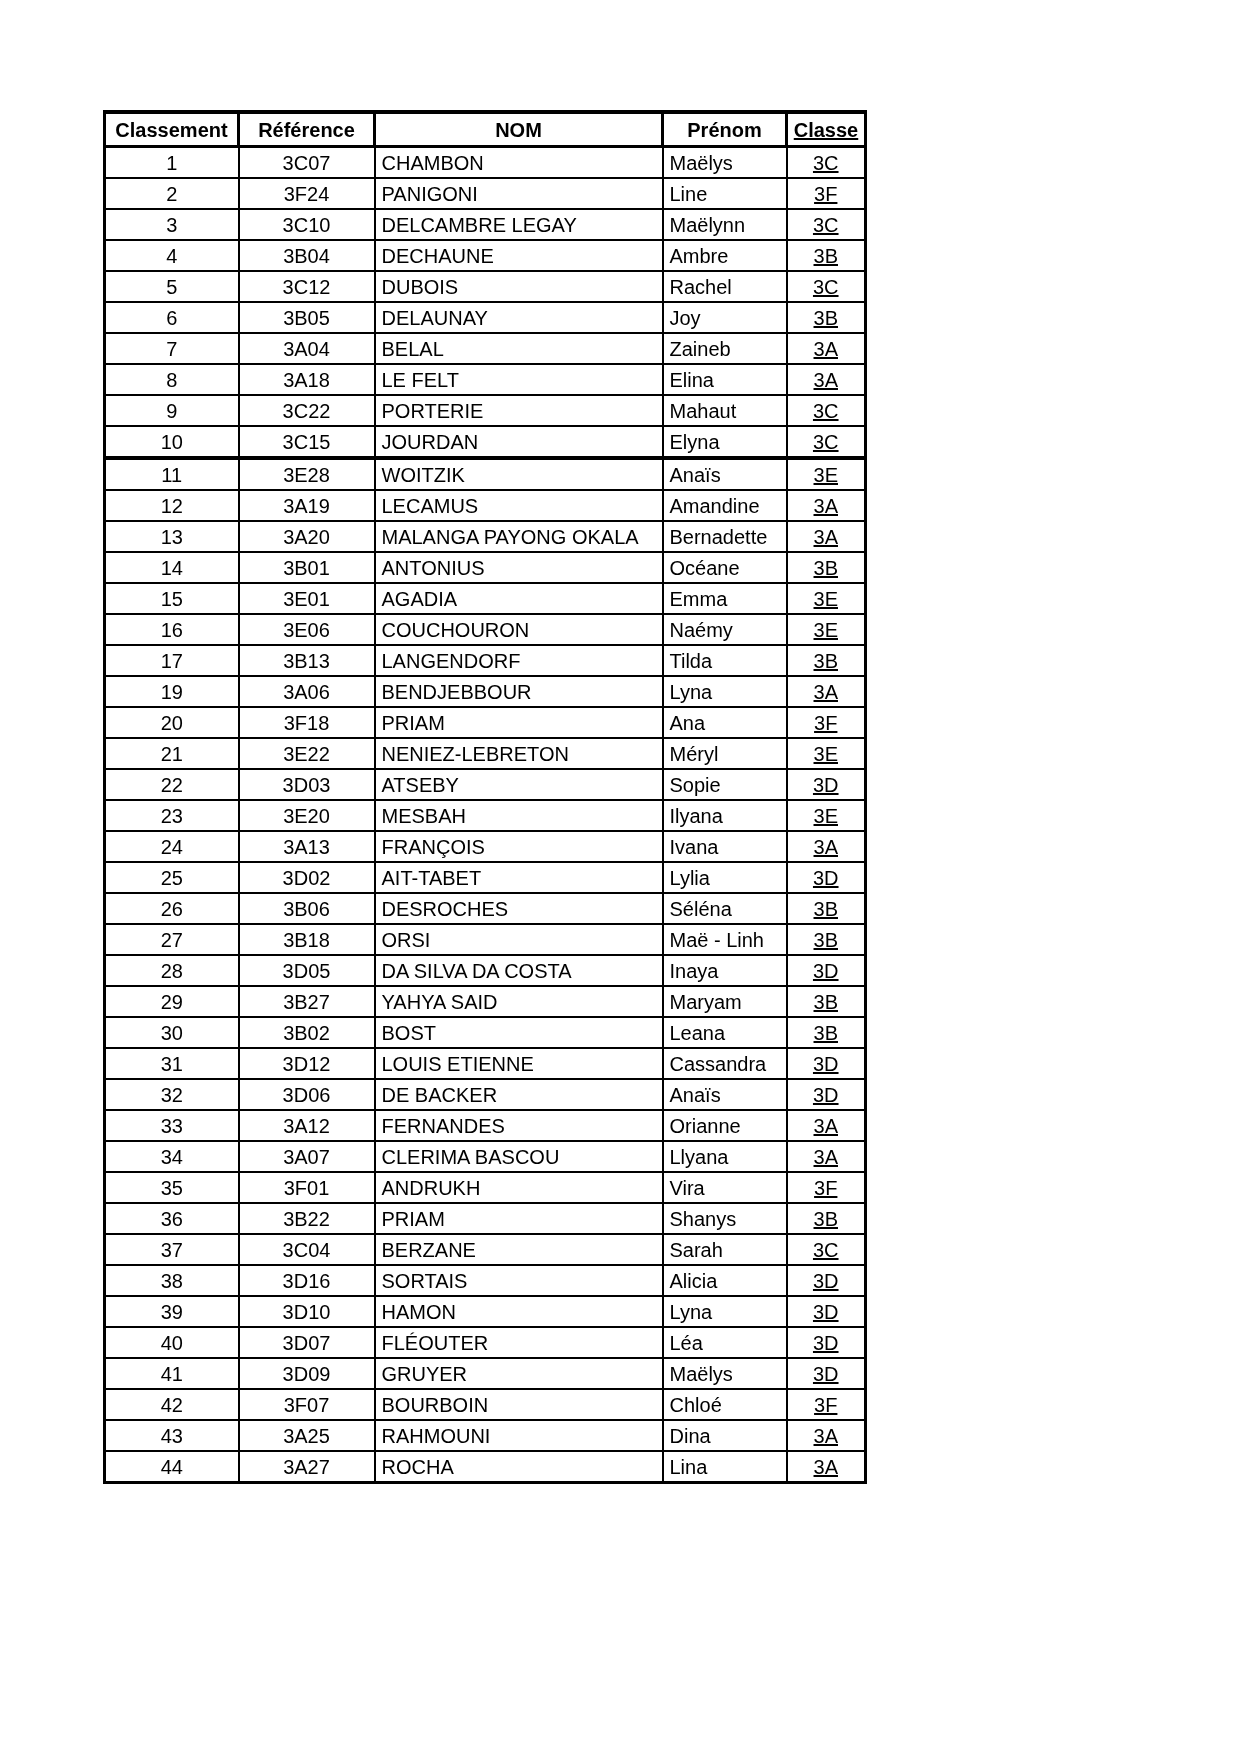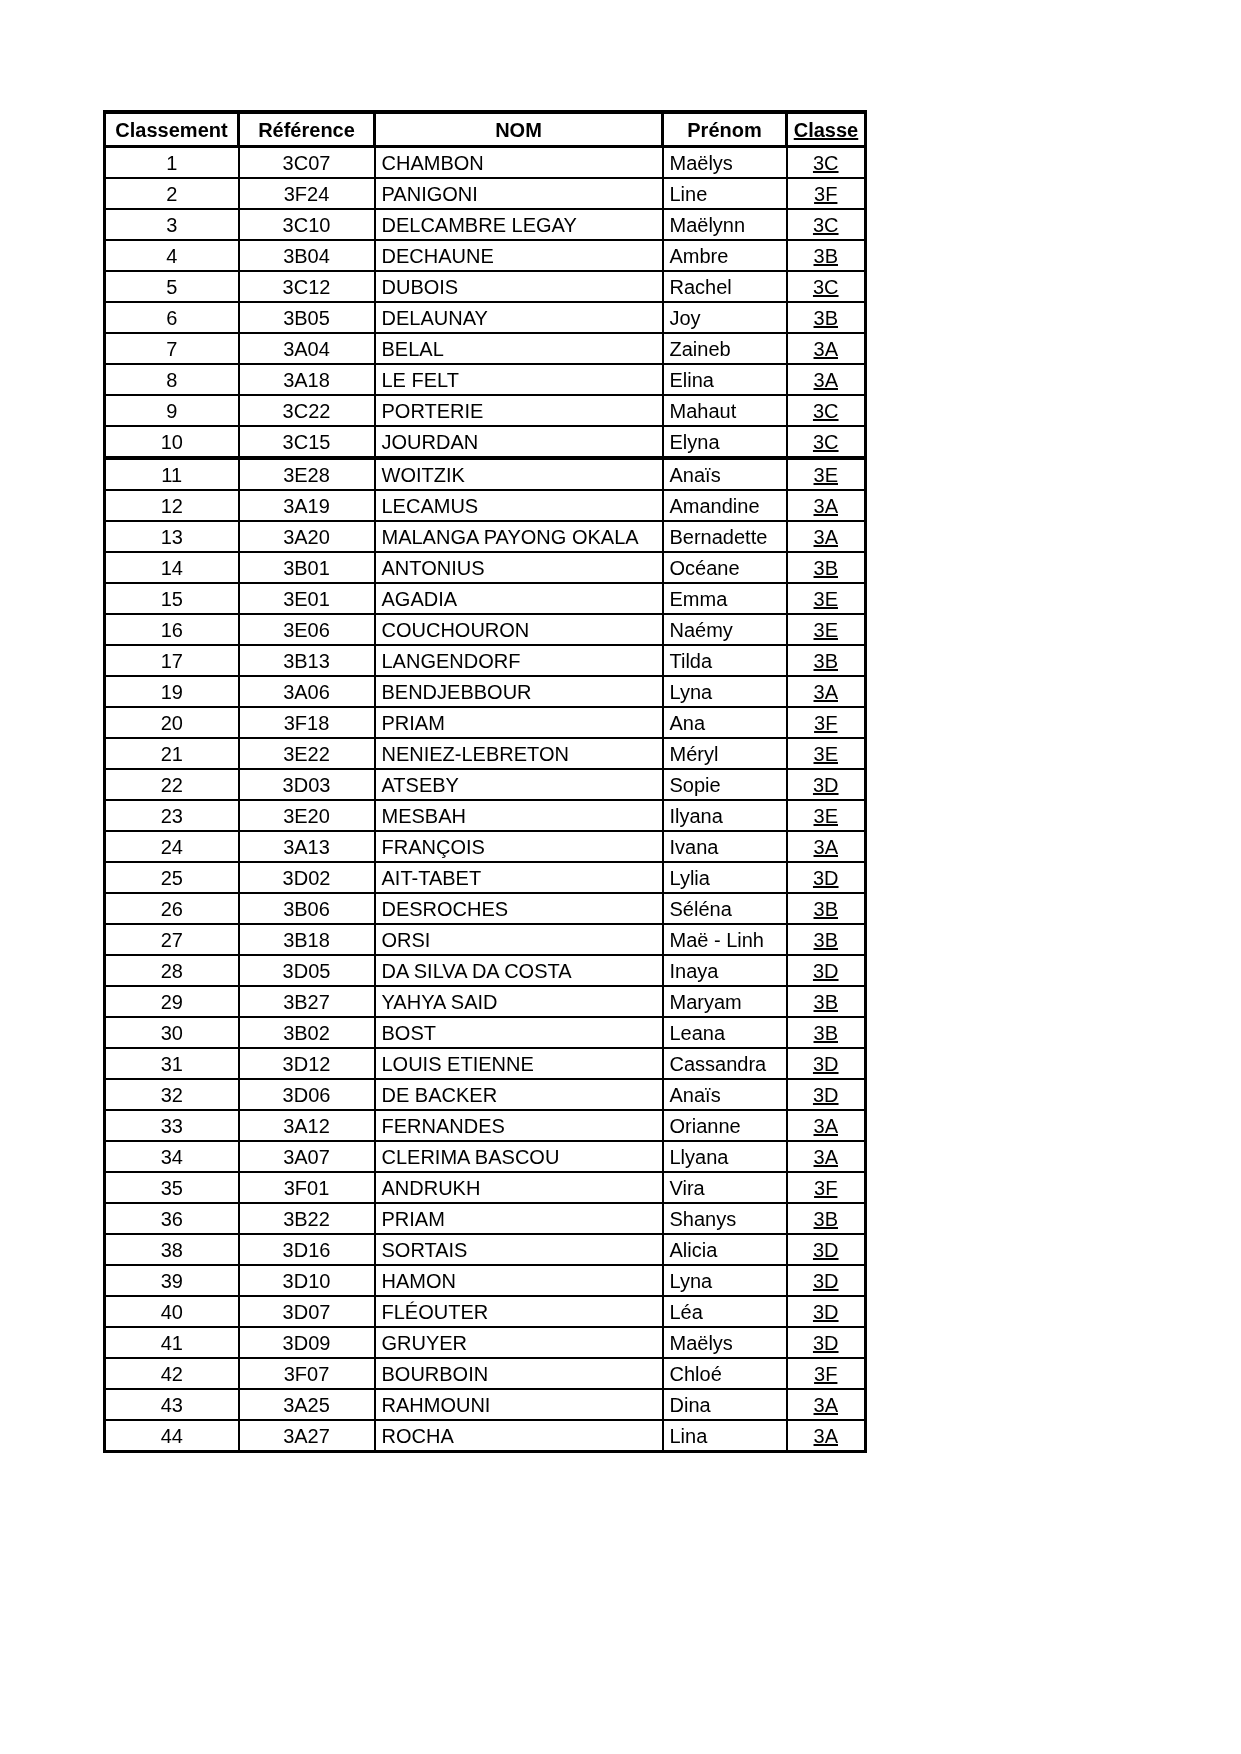--- a/index.html
+++ b/index.html
@@ -315,20 +315,27 @@
           <td class="col4">3F</td>
         </tr>
         <tr>
           <td class="col0">36</td>
           <td class="col1">3B22</td>
           <td class="col2">PRIAM</td>
           <td class="col3">Shanys</td>
           <td class="col4">3B</td>
         </tr>
         <tr>
+          <td class="col0">37</td>
+          <td class="col1">3C04</td>
+          <td class="col2">BERZANE</td>
+          <td class="col3">Sarah</td>
+          <td class="col4">3C</td>
+        </tr>
+        <tr>
           <td class="col0">38</td>
           <td class="col1">3D16</td>
           <td class="col2">SORTAIS</td>
           <td class="col3">Alicia</td>
           <td class="col4">3D</td>
         </tr>
         <tr>
           <td class="col0">39</td>
           <td class="col1">3D10</td>
           <td class="col2">HAMON</td>

